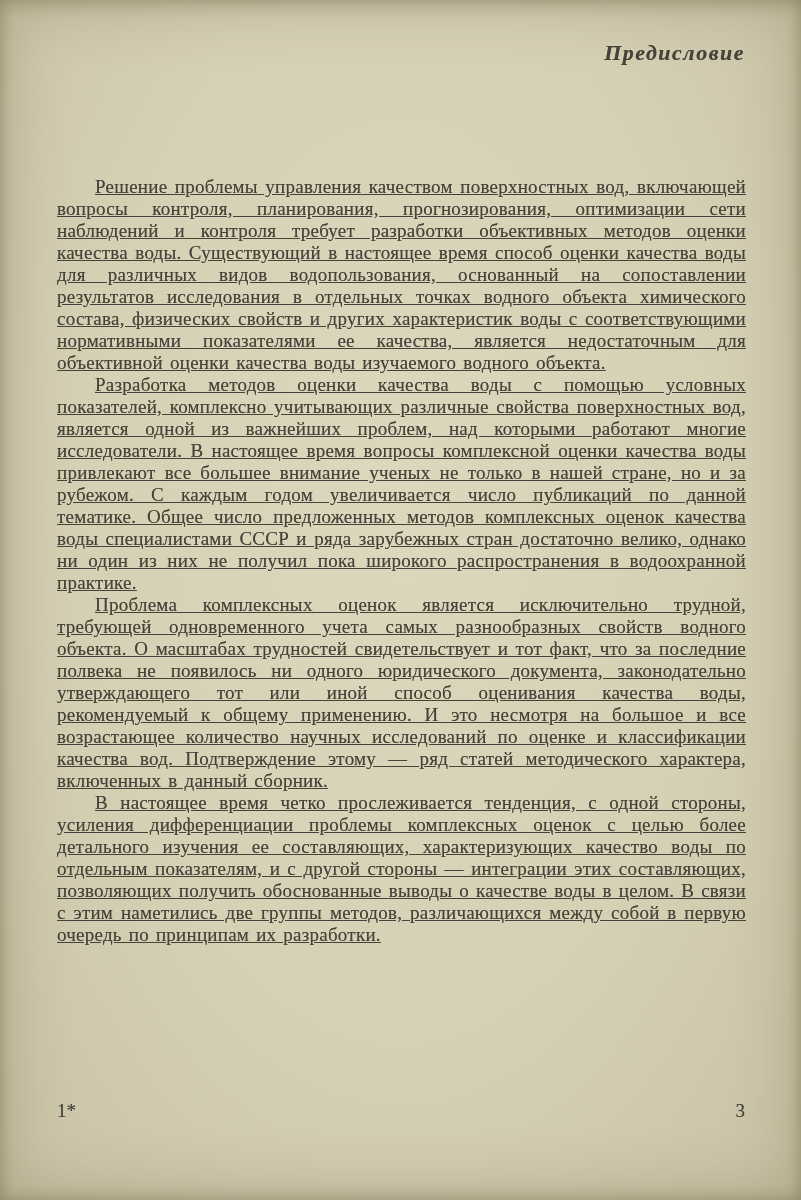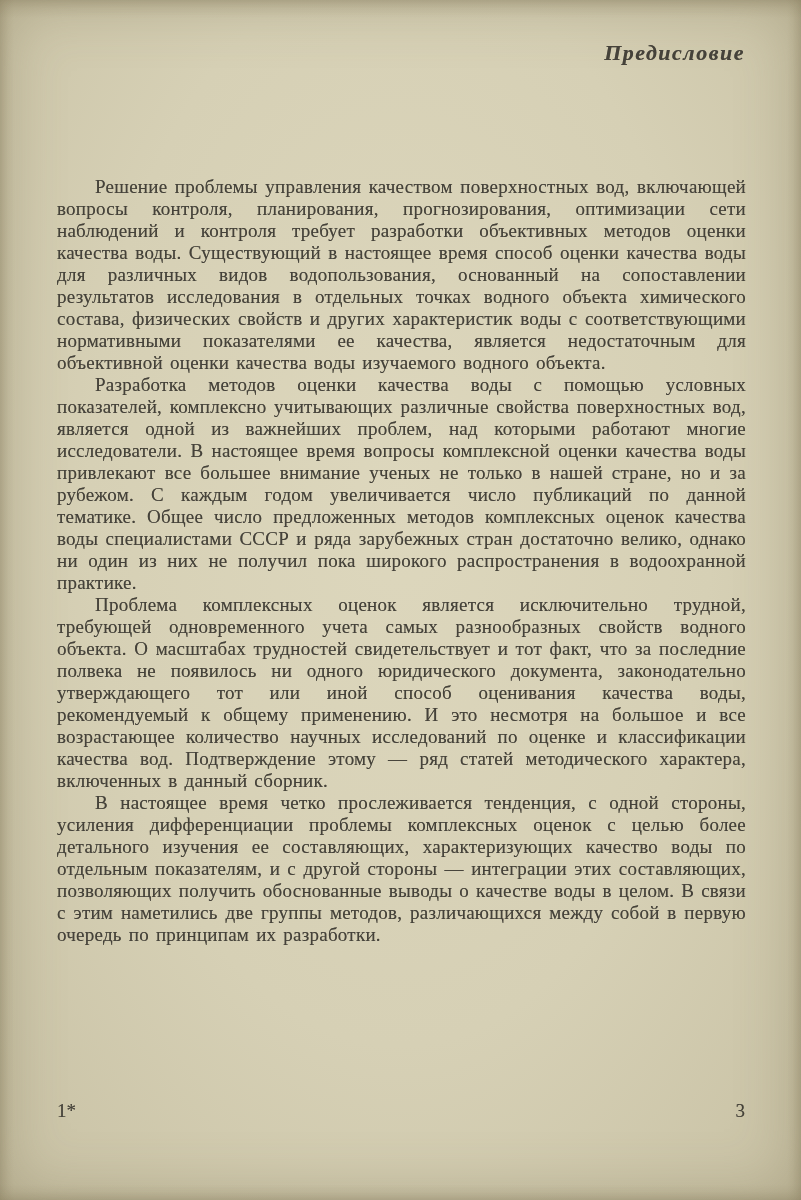--- a/index.html
+++ b/index.html
@@ -42,20 +42,21 @@
     font-size: 19px;
     line-height: 22px;
     text-align: justify;
     letter-spacing: 0.25px;
     word-spacing: 2px;
     text-shadow: 0 0 0.5px rgba(60,55,45,0.5);
   }
   .body-text p {
     margin: 0;
     text-indent: 38px;
+    text-decoration: underline;
   }
   .footer {
     position: absolute;
     left: 57px;
     right: 56px;
     top: 1100px;
     display: flex;
     justify-content: space-between;
     align-items: baseline;
     font-size: 19px;

